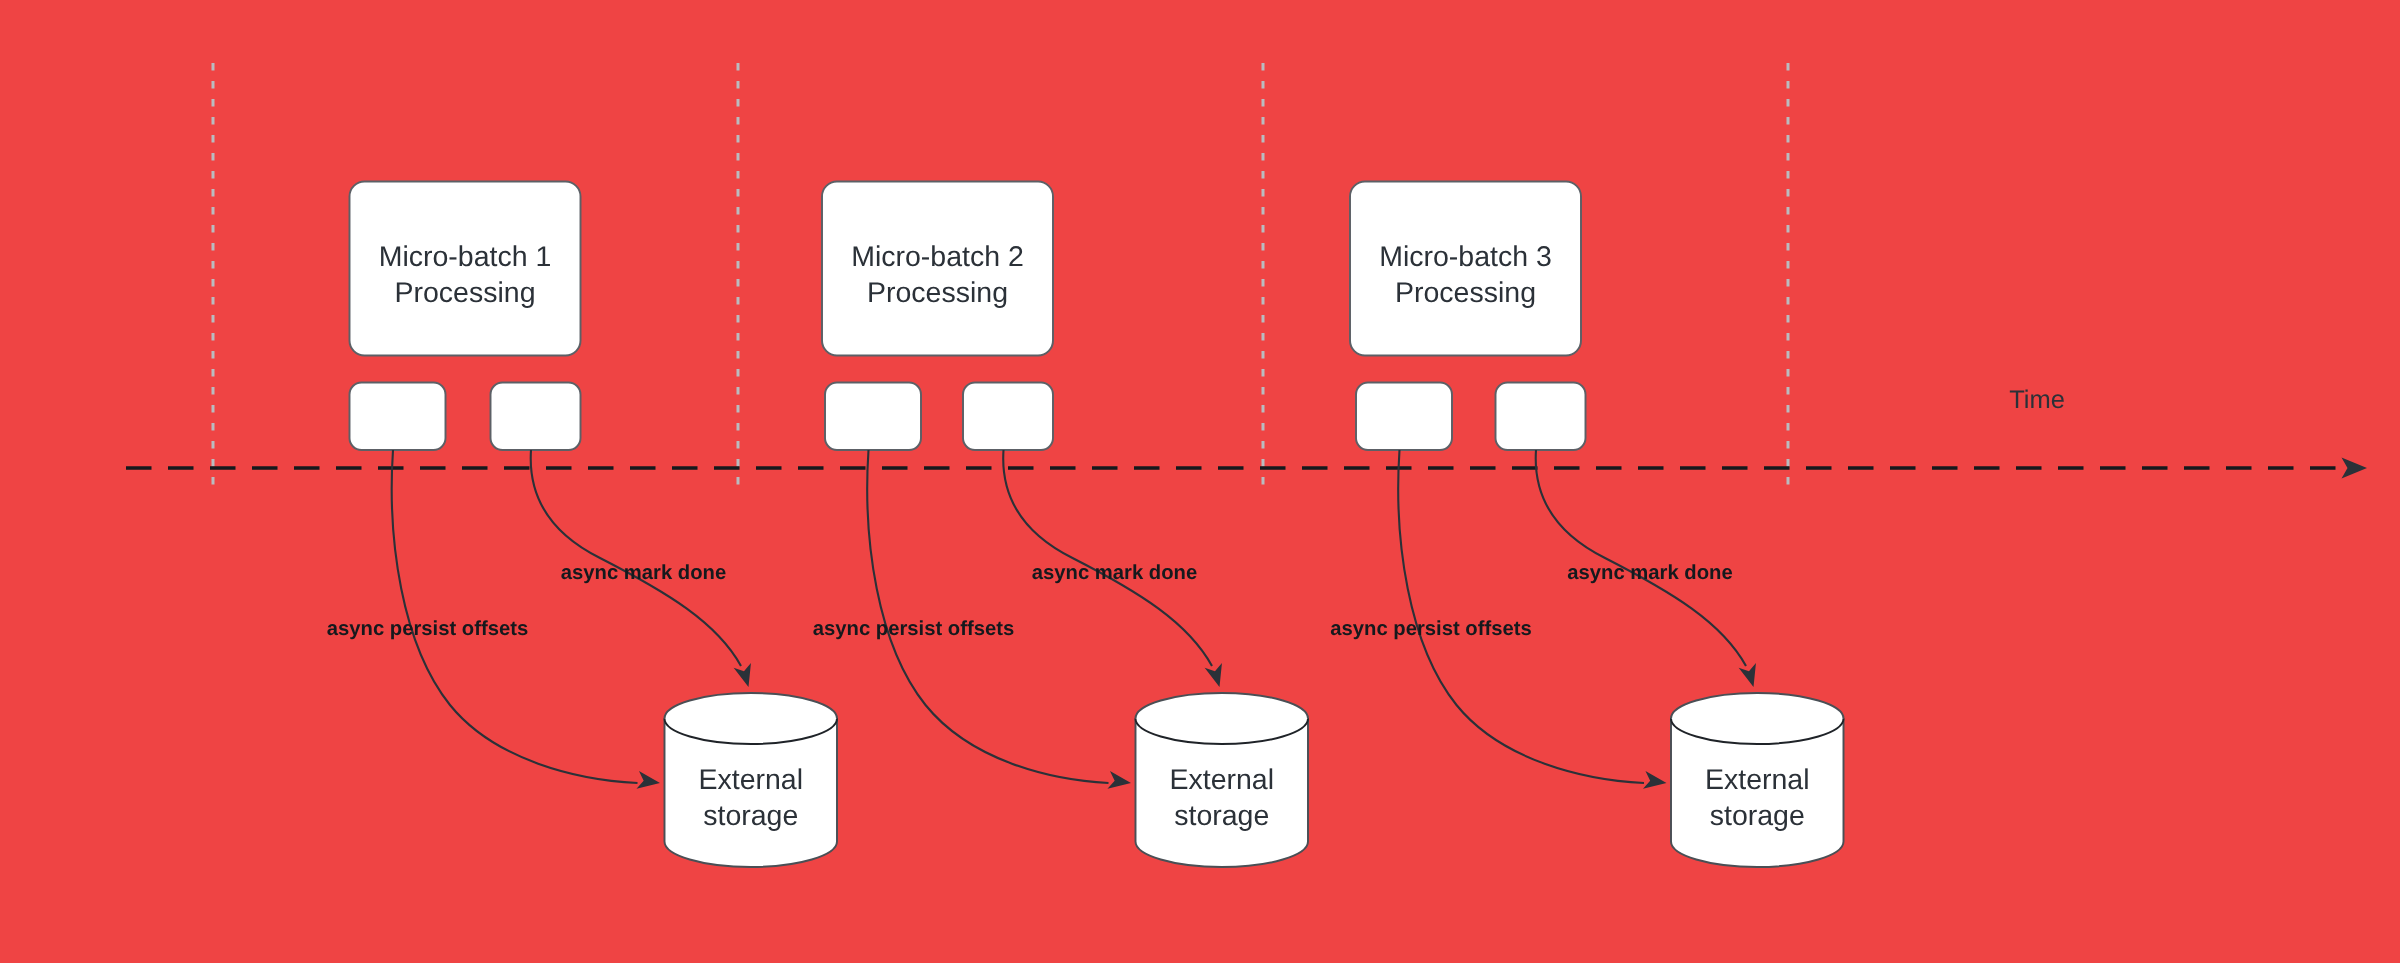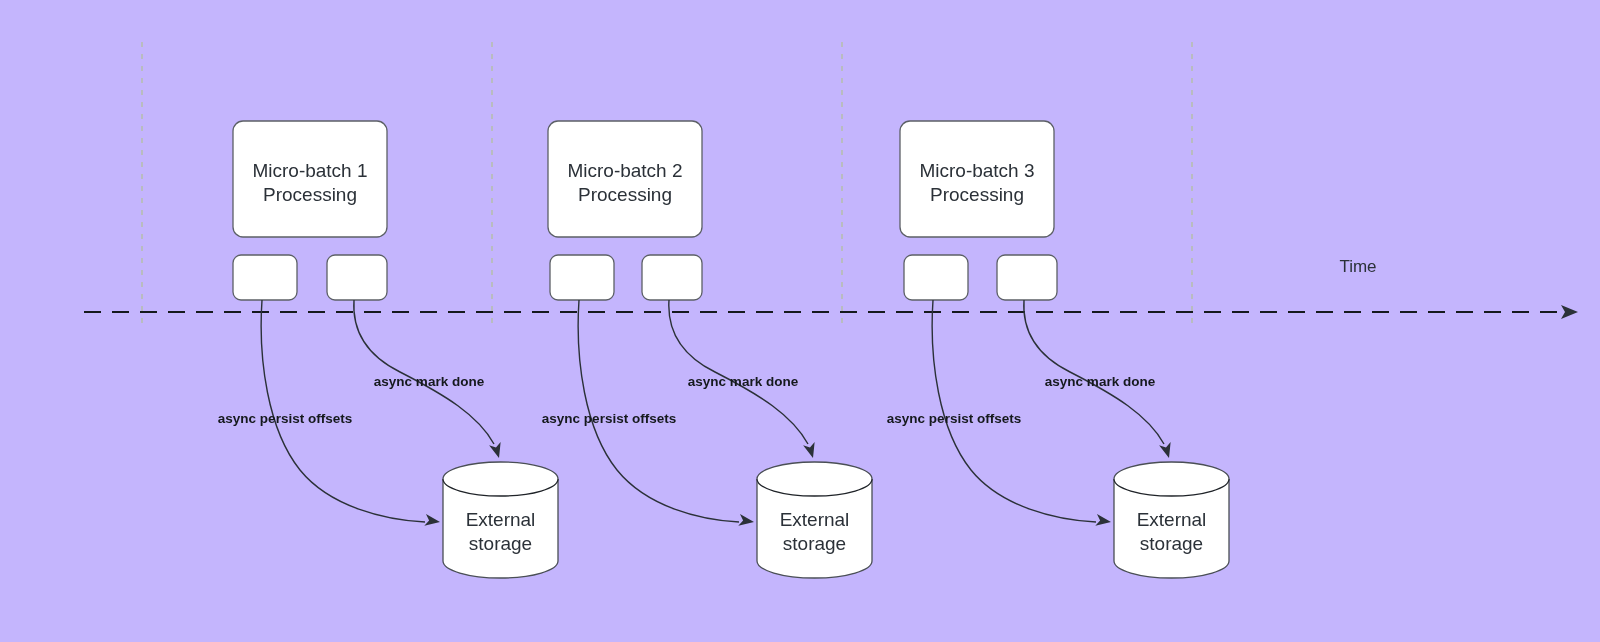--- a/index.html
+++ b/index.html
@@ -10,21 +10,21 @@
   body {
     width: 1600px;
     height: 642px;
     overflow: hidden;
     font-family: "Liberation Sans", sans-serif;
   }
   #diagram-root {
     position: relative;
     width: 1600px;
     height: 642px;
-    background: #c4b5fd;
+    background: #ef4444;
   }
   svg.canvas {
     position: absolute;
     top: 0;
     left: 0;
     width: 1600px;
     height: 642px;
   }
   .box-label {
     font-family: "Liberation Sans", sans-serif;

